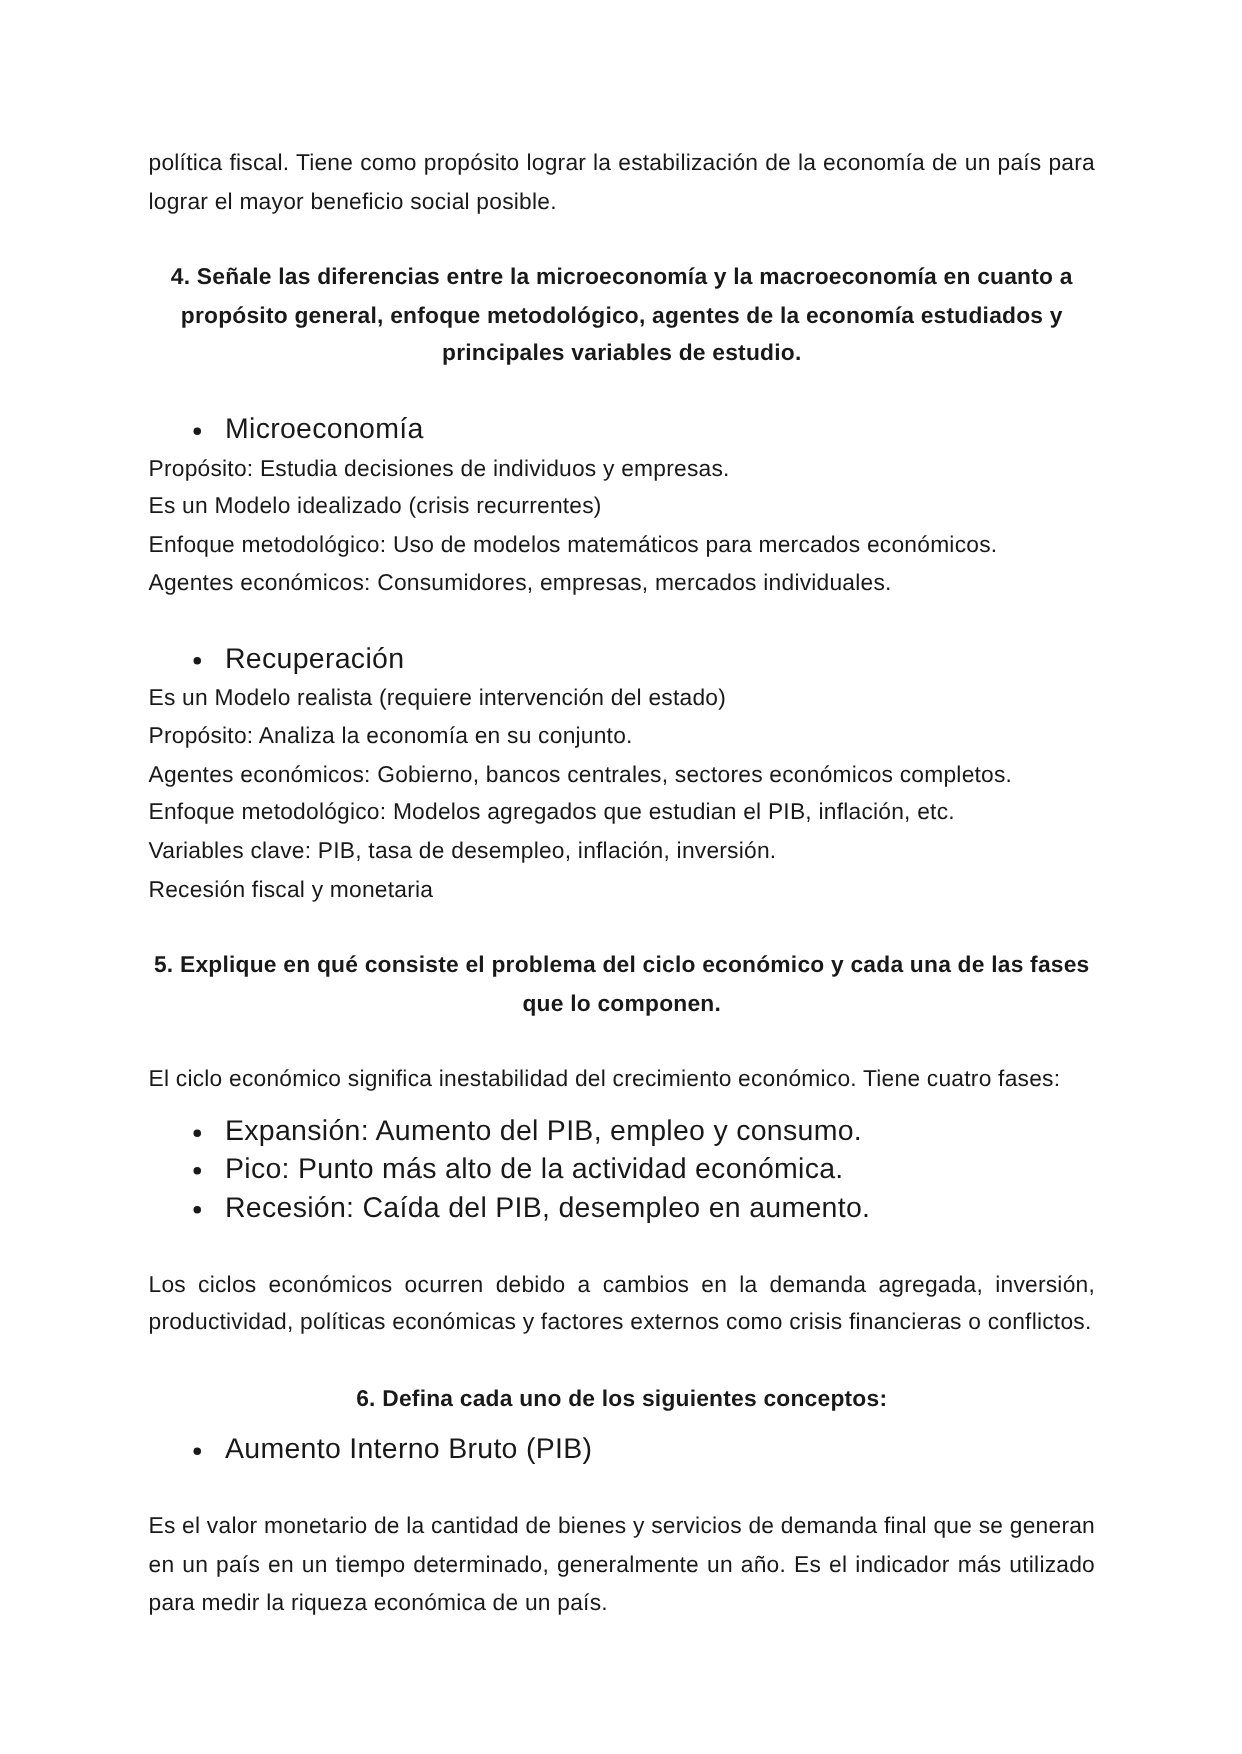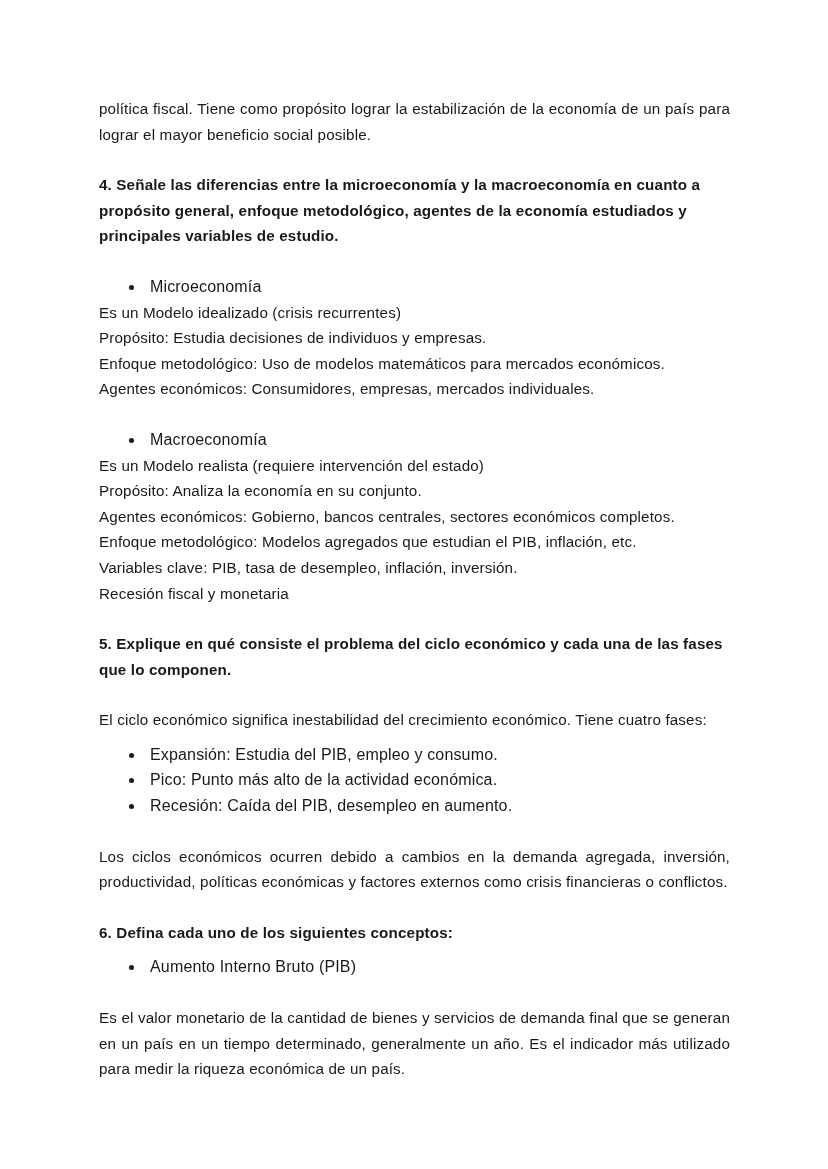--- a/index.html
+++ b/index.html
@@ -35,34 +35,34 @@
     letter-spacing: 0.01em;
   }
   .para.ragged {
     text-align: left;
   }
   .para.heading {
     font-weight: bold;
     text-align: justify;
   }
   .para.heading.ragged {
-    text-align: left;
+    text-align: center;
   }
   .gap-para { height: 25px; }
   .gap-bullet { height: 9px; }
   .gap-section { height: 25px; }
 
   ul.bullets {
     list-style: none;
     margin: 0;
     padding: 0;
   }
   ul.bullets li {
     position: relative;
-    font-size: 16px;
+    font-size: 19px;
     line-height: 25.6px;
     padding-left: 51px;
     text-align: left;
     letter-spacing: 0.01em;
   }
   ul.bullets li .dot {
     position: absolute;
     left: 30px;
     top: 11px;
     width: 5px;
@@ -91,32 +91,32 @@
     <div class="gap-para"></div>
 
     <ul class="bullets">
       <li>
         <span class="dot"></span>
         <span>Microeconomía</span>
       </li>
     </ul>
 
     <div class="linegroup">
+      <p class="para ragged">Propósito: Estudia decisiones de individuos y empresas.</p>
       <p class="para ragged">Es un Modelo idealizado (crisis recurrentes)</p>
-      <p class="para ragged">Propósito: Estudia decisiones de individuos y empresas.</p>
       <p class="para ragged">Enfoque metodológico: Uso de modelos matemáticos para mercados económicos.</p>
       <p class="para ragged">Agentes económicos: Consumidores, empresas, mercados individuales.</p>
     </div>
 
     <div class="gap-para"></div>
 
     <ul class="bullets">
       <li>
         <span class="dot"></span>
-        <span>Macroeconomía</span>
+        <span>Recuperación</span>
       </li>
     </ul>
 
     <div class="linegroup">
       <p class="para ragged">Es un Modelo realista (requiere intervención del estado)</p>
       <p class="para ragged">Propósito: Analiza la economía en su conjunto.</p>
       <p class="para ragged">Agentes económicos: Gobierno, bancos centrales, sectores económicos completos.</p>
       <p class="para ragged">Enfoque metodológico: Modelos agregados que estudian el PIB, inflación, etc.</p>
       <p class="para ragged">Variables clave: PIB, tasa de desempleo, inflación, inversión.</p>
       <p class="para ragged">Recesión fiscal y monetaria</p>
@@ -128,21 +128,21 @@
 
     <div class="gap-para"></div>
 
     <p class="para">El ciclo económico significa inestabilidad del crecimiento económico. Tiene cuatro fases:</p>
 
     <div class="gap-bullet"></div>
 
     <ul class="bullets">
       <li>
         <span class="dot"></span>
-        <span>Expansión: Estudia del PIB, empleo y consumo.</span>
+        <span>Expansión: Aumento del PIB, empleo y consumo.</span>
       </li>
       <li>
         <span class="dot"></span>
         <span>Pico: Punto más alto de la actividad económica.</span>
       </li>
       <li>
         <span class="dot"></span>
         <span>Recesión: Caída del PIB, desempleo en aumento.</span>
       </li>
     </ul>

